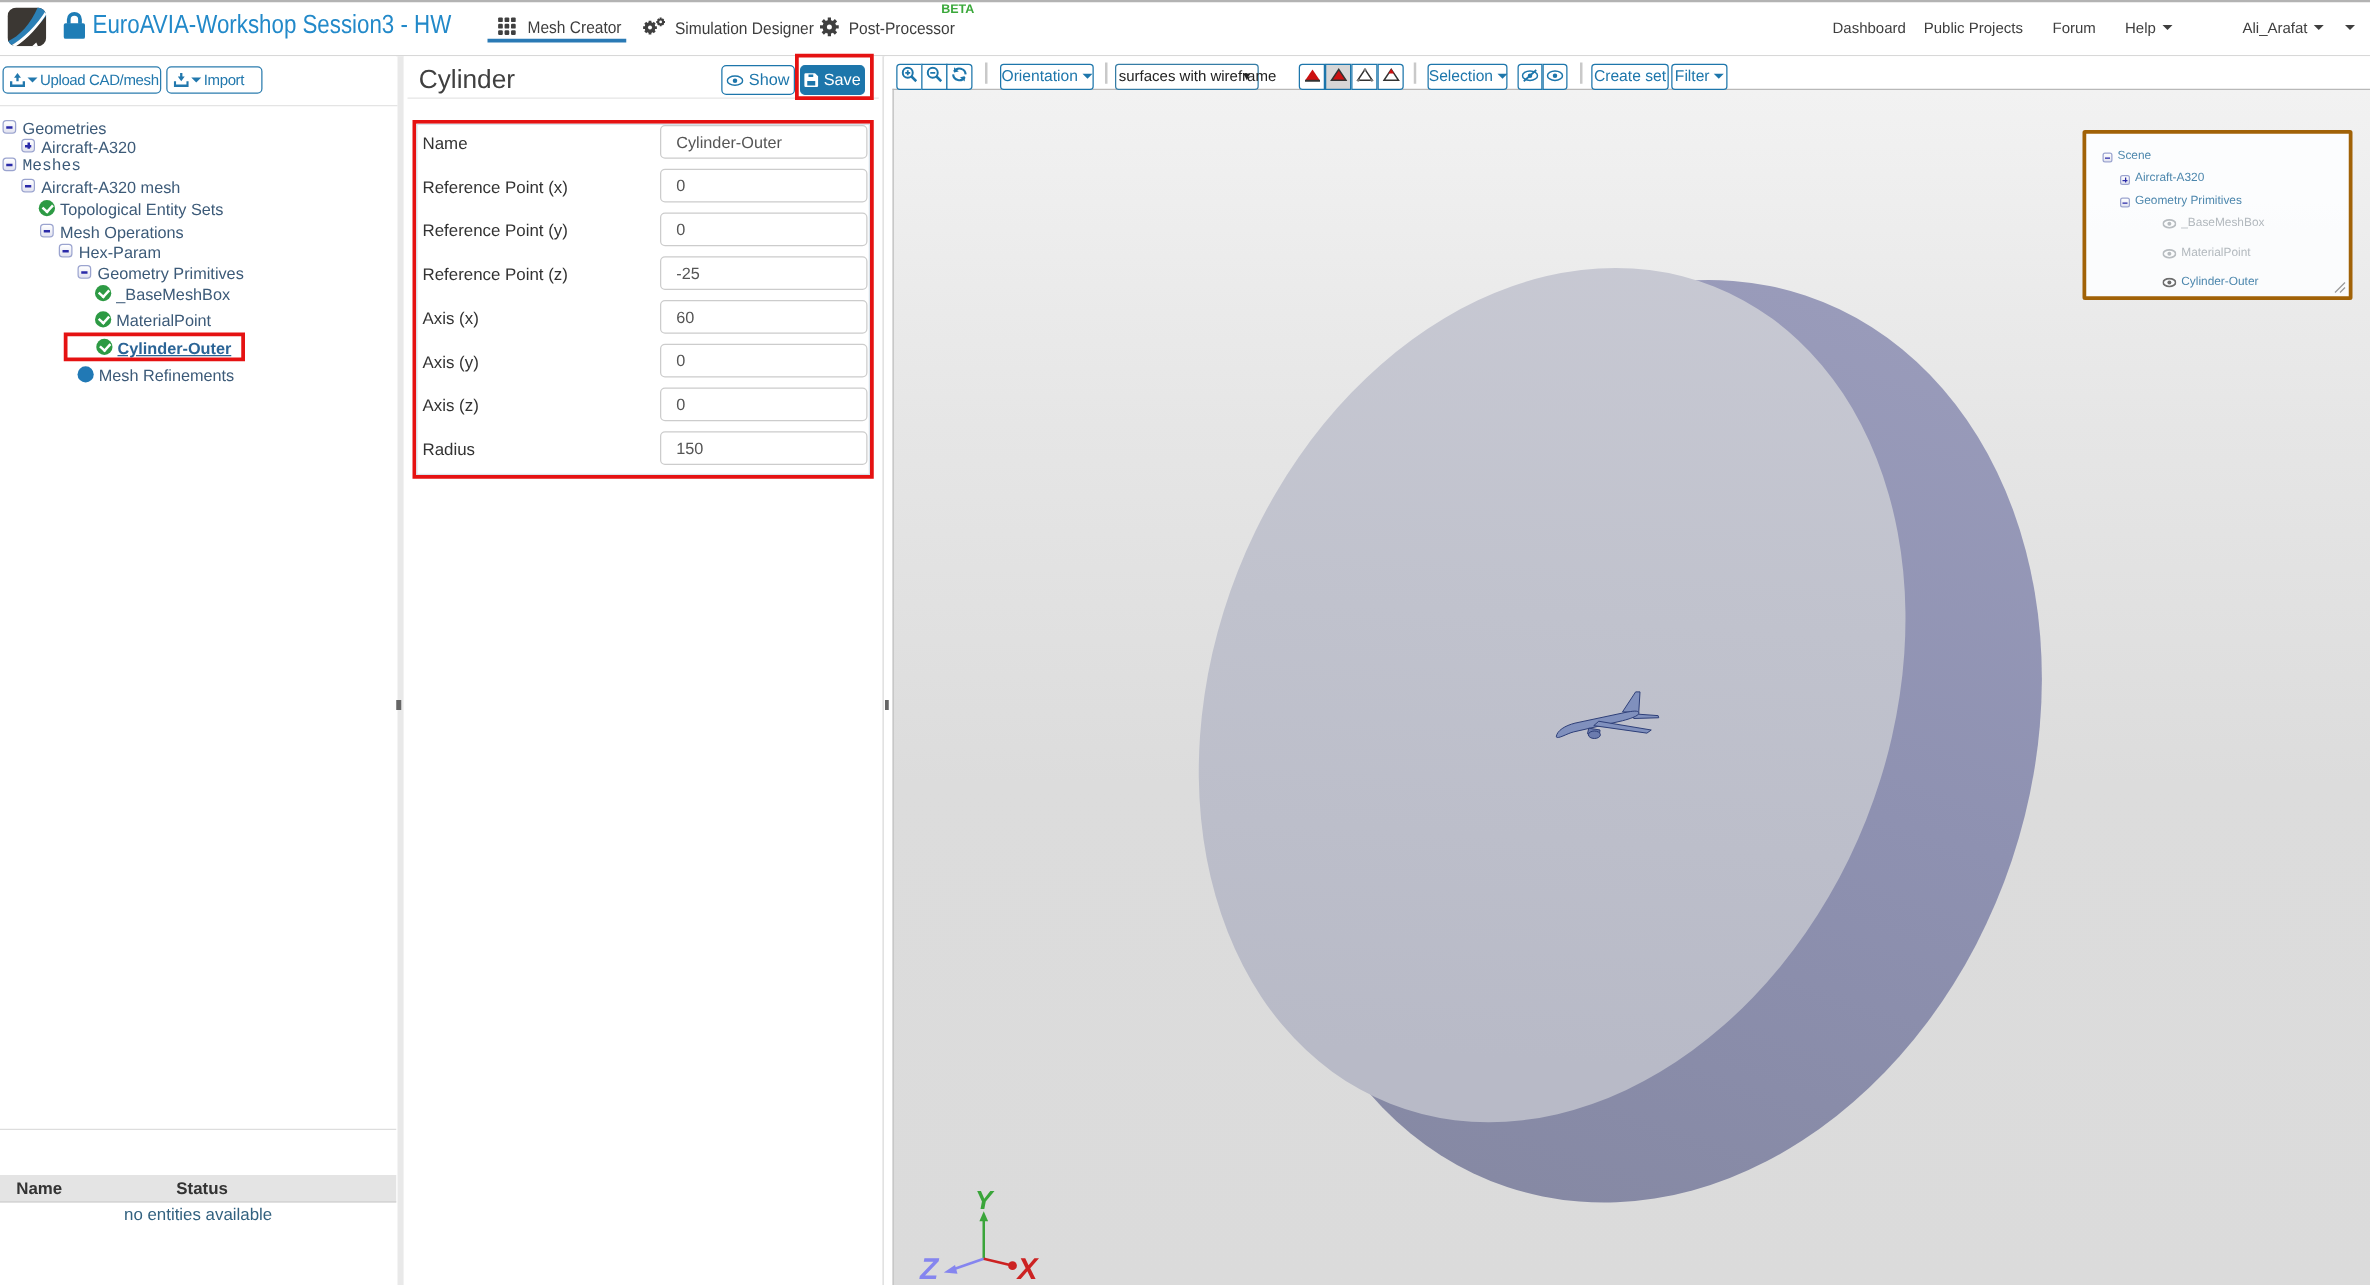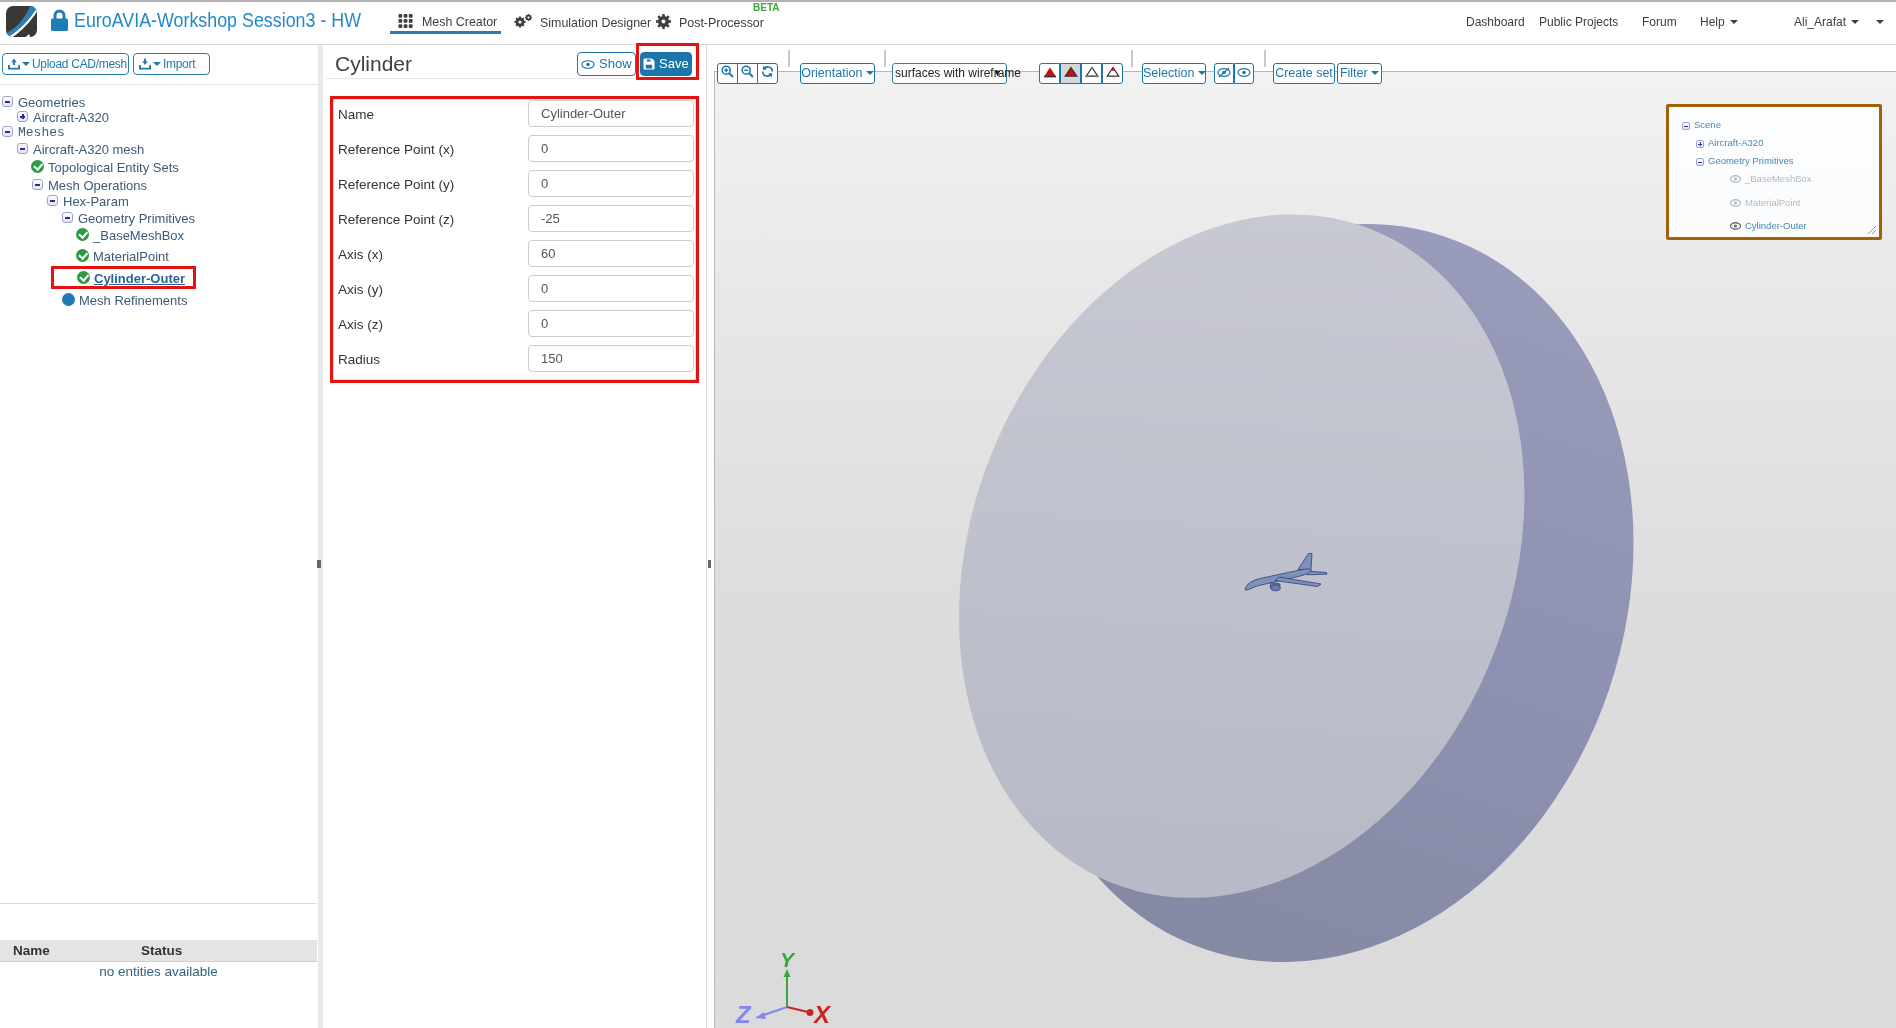--- a/index.html
+++ b/index.html
@@ -67,21 +67,21 @@
 #formbox { left:333px; top:99px; width:363px; height:281px; border:1px solid #d8e3eb; }
 .flabel { position:absolute; left:338px; font-size:13.5px; color:#333; }
 .finput { position:absolute; left:528px; width:166px; height:27px; border:1px solid #ccc;
   border-radius:4px; background:#fff; font-size:13px; color:#555; line-height:25px; padding-left:12px; }
 
 
 #vtoolbar { left:708px; top:45px; width:1188px; height:26px; background:#fff; }
 #viewport { left:714px; top:71px; width:1182px; height:957px;
   border-left:1px solid #b8b8b8; border-top:1px solid #b8b8b8;
   background:linear-gradient(#f2f2f2 0%, #e6e6e6 28%, #dcdcdc 58%, #dbdbdb 100%); }
-.tbtn { position:absolute; top:63px; height:21px; white-space:nowrap; border:1px solid #1d76ab; background:#fff;
+.tbtn { position:absolute; top:51px; height:21px; white-space:nowrap; border:1px solid #1d76ab; background:#fff;
   color:#1d76ab; font-size:13px; line-height:19px; text-align:center; border-radius:3px; }
 .tsep { position:absolute; top:50px; width:2px; height:17px; background:#c9c9c9; }
 
 
 #scenebox { left:1666px; top:104px; width:216px; height:136px; background:rgba(252,253,254,0.95);
   border:3px solid #a16207; border-radius:2px; }
 .srow { position:absolute; font-size:9.5px; color:#4d87ad; white-space:nowrap; }
 .sgray { color:#b3b9be; }
 .spm { position:absolute; width:8px; height:8px; border:1px solid #9ba4cf; border-radius:2px;
   background:linear-gradient(#fff,#e2e3f0); }

